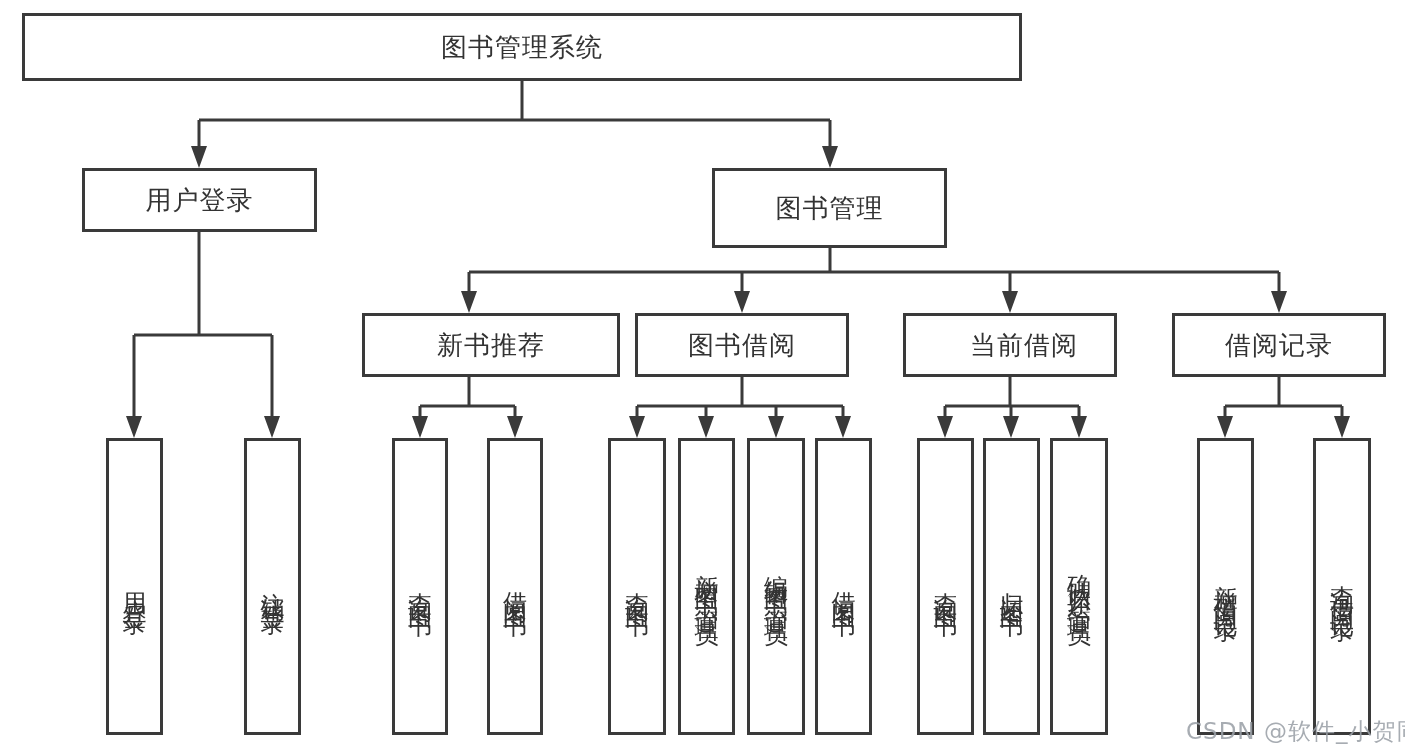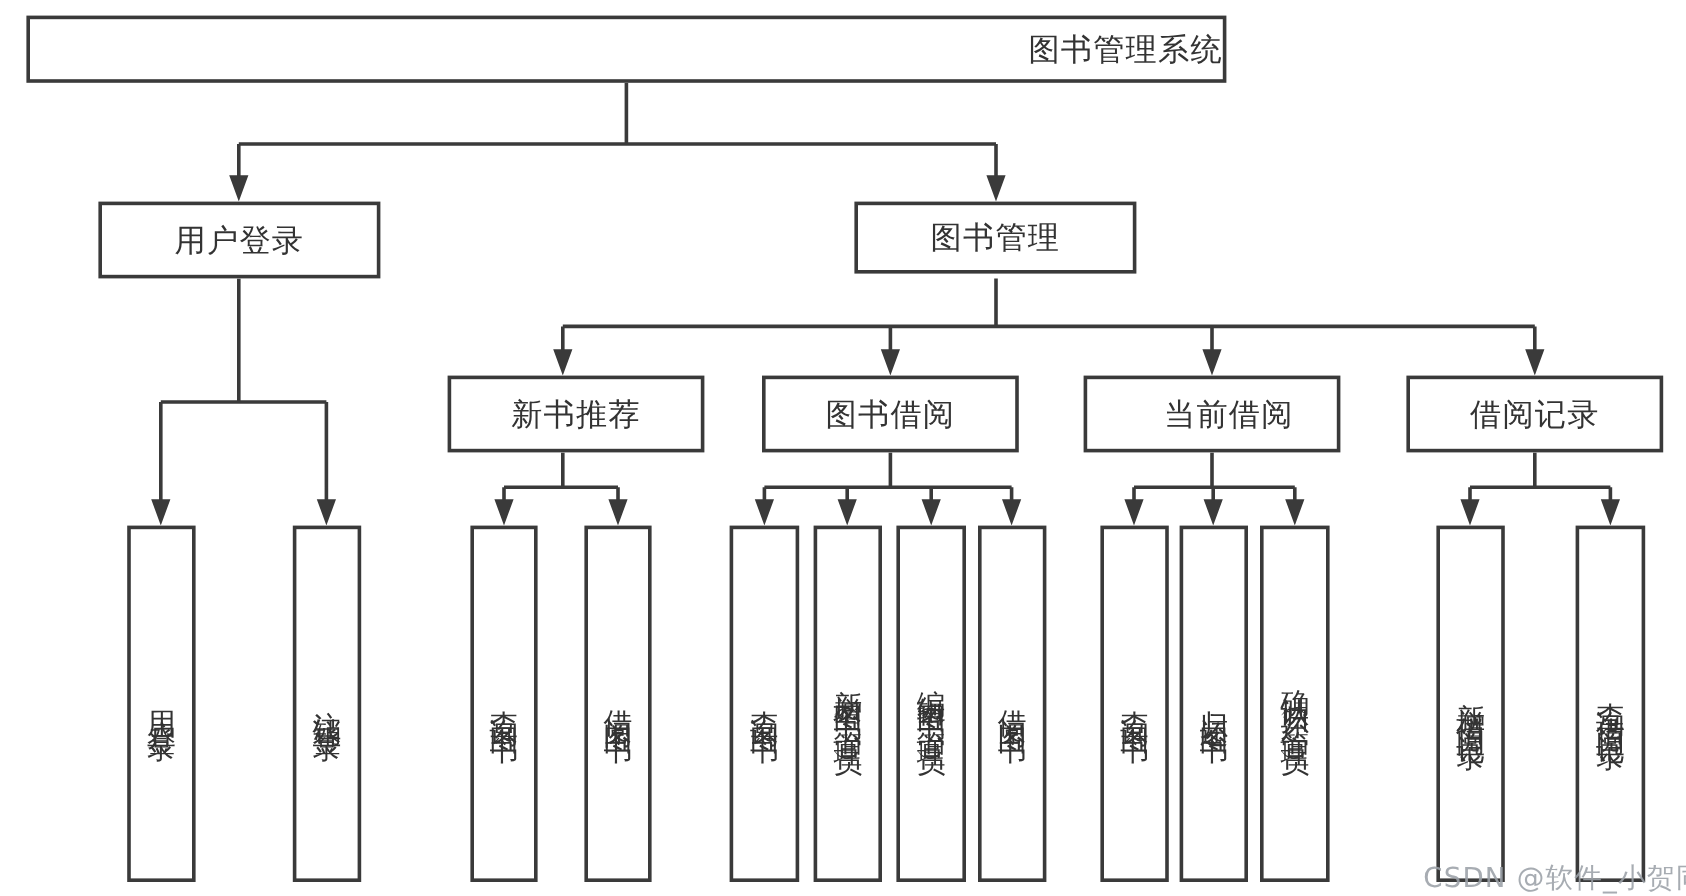--- a/index.html
+++ b/index.html
@@ -84,32 +84,32 @@
              M1002 291L1018 291L1010 313Z M1271 291L1287 291L1279 313Z
              M126 416L142 416L134 438Z  M264 416L280 416L272 438Z
              M412 416L428 416L420 438Z  M507 416L523 416L515 438Z
              M629 416L645 416L637 438Z  M698 416L714 416L706 438Z
              M768 416L784 416L776 438Z  M835 416L851 416L843 438Z
              M937 416L953 416L945 438Z  M1003 416L1019 416L1011 438Z
              M1071 416L1087 416L1079 438Z M1217 416L1233 416L1225 438Z
              M1334 416L1350 416L1342 438Z" fill="#3a3a3a" stroke="none"></path>
   </svg>
 
-  <div class="hbox" style="left:22px; top:13px; width:1000px; height:56px;justify-content:flex-end;">
+  <div class="hbox" style="left:22px; top:13px; width:1000px; height:68px;">
     <span>图书管理系统</span>
   </div>
 
   <div class="hbox" style="left:82px; top:168px; width:235px; height:64px;">
     <span>用户登录</span>
   </div>
-  <div class="hbox" style="left:712px; top:168px; width:235px; height:60px;">
+  <div class="hbox" style="left:712px; top:168px; width:235px; height:80px;">
     <span>图书管理</span>
   </div>
 
-  <div class="hbox" style="left:373px; top:313px; width:214px; height:64px;">
+  <div class="hbox" style="left:362px; top:313px; width:258px; height:64px;">
     <span>新书推荐</span>
   </div>
   <div class="hbox" style="left:635px; top:313px; width:214px; height:64px;justify-content:center;">
     <span>图书借阅</span>
   </div>
   <div class="hbox" style="left:903px; top:313px; width:214px; height:64px;padding-left:28px;">
     <span>当前借阅</span>
   </div>
   <div class="hbox" style="left:1172px; top:313px; width:214px; height:64px;align-items:center;">
     <span>借阅记录</span>

